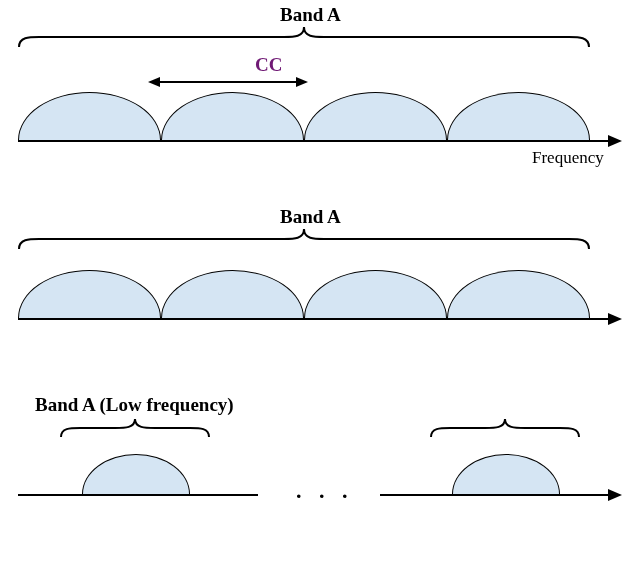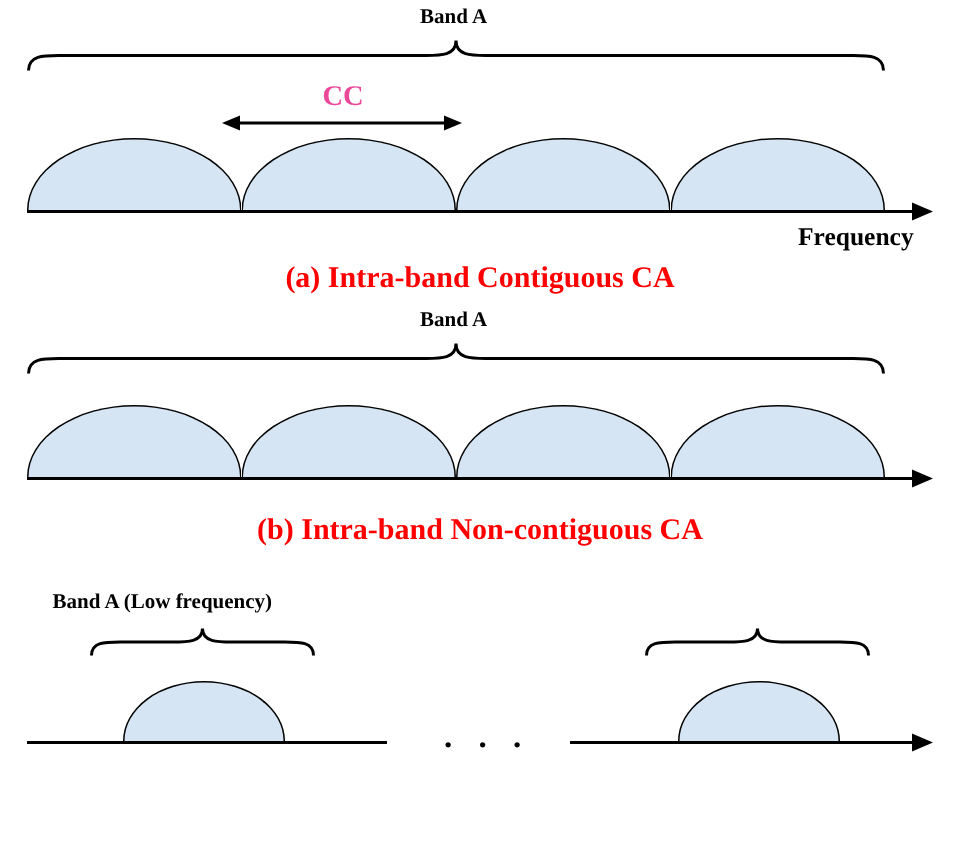--- a/index.html
+++ b/index.html
@@ -13,43 +13,44 @@
     position: relative;
   }
   .panel {
     position: absolute;
     left: 0;
     width: 640px;
   }
   .band-label {
     position: absolute;
     font-weight: bold;
-    font-size: 14px;
+    font-size: 19px;
     color: #000;
   }
   .brace-svg { position: absolute; }
   .cc-label {
     position: absolute;
     font-weight: bold;
     font-size: 19px;
-    color: #ec4899;
+    color: #701a75;
+    margin-left: 40px;
   }
   .cc-arrow { position: absolute; }
   .lobe {
     position: absolute;
     border-radius: 50% 50% 0 0 / 100% 100% 0 0;
     background: #d5e5f3;
     border: 1.5px solid #000;
     border-bottom: none;
   }
   .axis-line { position: absolute; background: #000; height: 1.5px; }
   .arrowhead { position: absolute; }
   .freq-label {
     position: absolute;
-    font-weight: bold;
+    font-weight: normal;
     font-size: 17px;
     color: #000;
   }
   .caption {
     position: absolute;
     font-weight: bold;
     font-size: 20px;
     color: #ff0000;
     width: 640px;
     text-align: center;
@@ -92,21 +93,20 @@
   <div class="lobe" style="left:304px; top:92px; width:143px; height:48px;"></div>
   <div class="lobe" style="left:447px; top:92px; width:143px; height:48px;"></div>
 
   <div class="axis-line" style="left:18px; top:140px; width:594px;"></div>
   <svg class="arrowhead" style="left:608px; top:133px;" width="16" height="16">
     <polygon points="0,2 14,8 0,14" fill="#000"></polygon>
   </svg>
 
   <div class="freq-label" style="left:532px; top:148px;">Frequency</div>
 
-  <div class="caption" style="top:174px;">(a) Intra-band Contiguous CA</div>
 </div>
 
 <div class="panel" style="top:200px; height:180px;">
 
   <div class="band-label" style="left:280px; top:6px;">Band A</div>
 
   <svg class="brace-svg" style="left:18px; top:28px;" width="572" height="22">
     <path d="M1 21
              C1 11, 11 11, 21 11
              L266 11
@@ -119,21 +119,20 @@
   <div class="lobe" style="left:18px;  top:70px; width:143px; height:48px;"></div>
   <div class="lobe" style="left:161px; top:70px; width:143px; height:48px;"></div>
   <div class="lobe" style="left:304px; top:70px; width:143px; height:48px;"></div>
   <div class="lobe" style="left:447px; top:70px; width:143px; height:48px;"></div>
 
   <div class="axis-line" style="left:18px; top:118px; width:594px;"></div>
   <svg class="arrowhead" style="left:608px; top:111px;" width="16" height="16">
     <polygon points="0,2 14,8 0,14" fill="#000"></polygon>
   </svg>
 
-  <div class="caption" style="top:142px;">(b) Intra-band Non-contiguous CA</div>
 </div>
 
 <div class="panel" style="top:388px; height:190px;">
 
   <div class="band-label" style="left:35px; top:6px;">Band A (Low frequency)</div>
 
 
   <svg class="brace-svg" style="left:60px; top:30px;" width="150" height="20">
     <path d="M1 19
              C1 10, 10 10, 20 10

